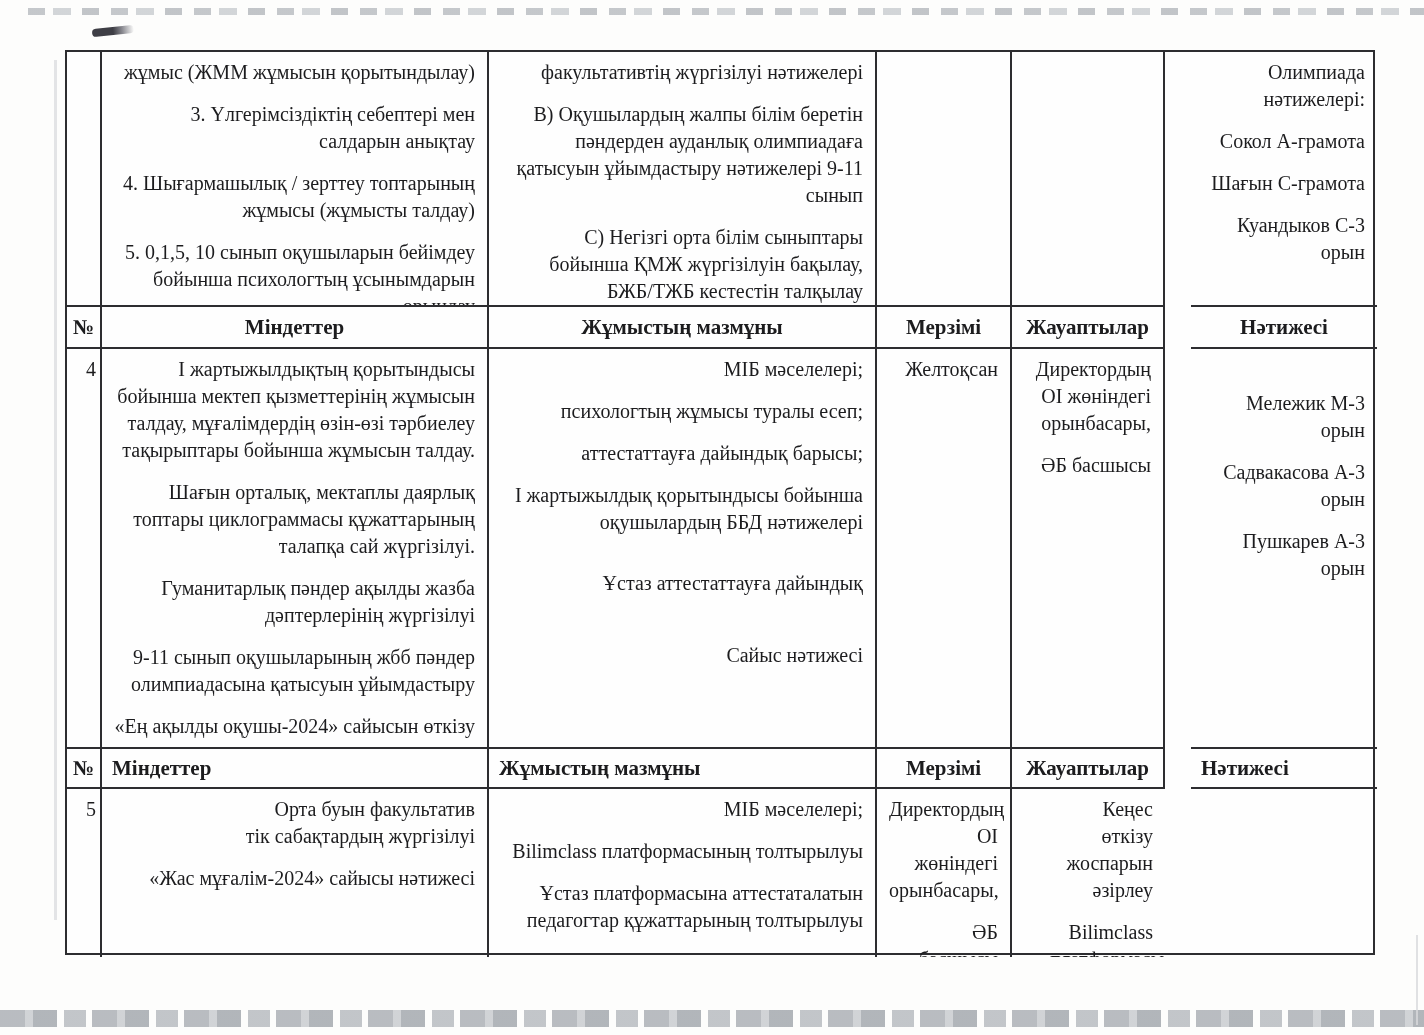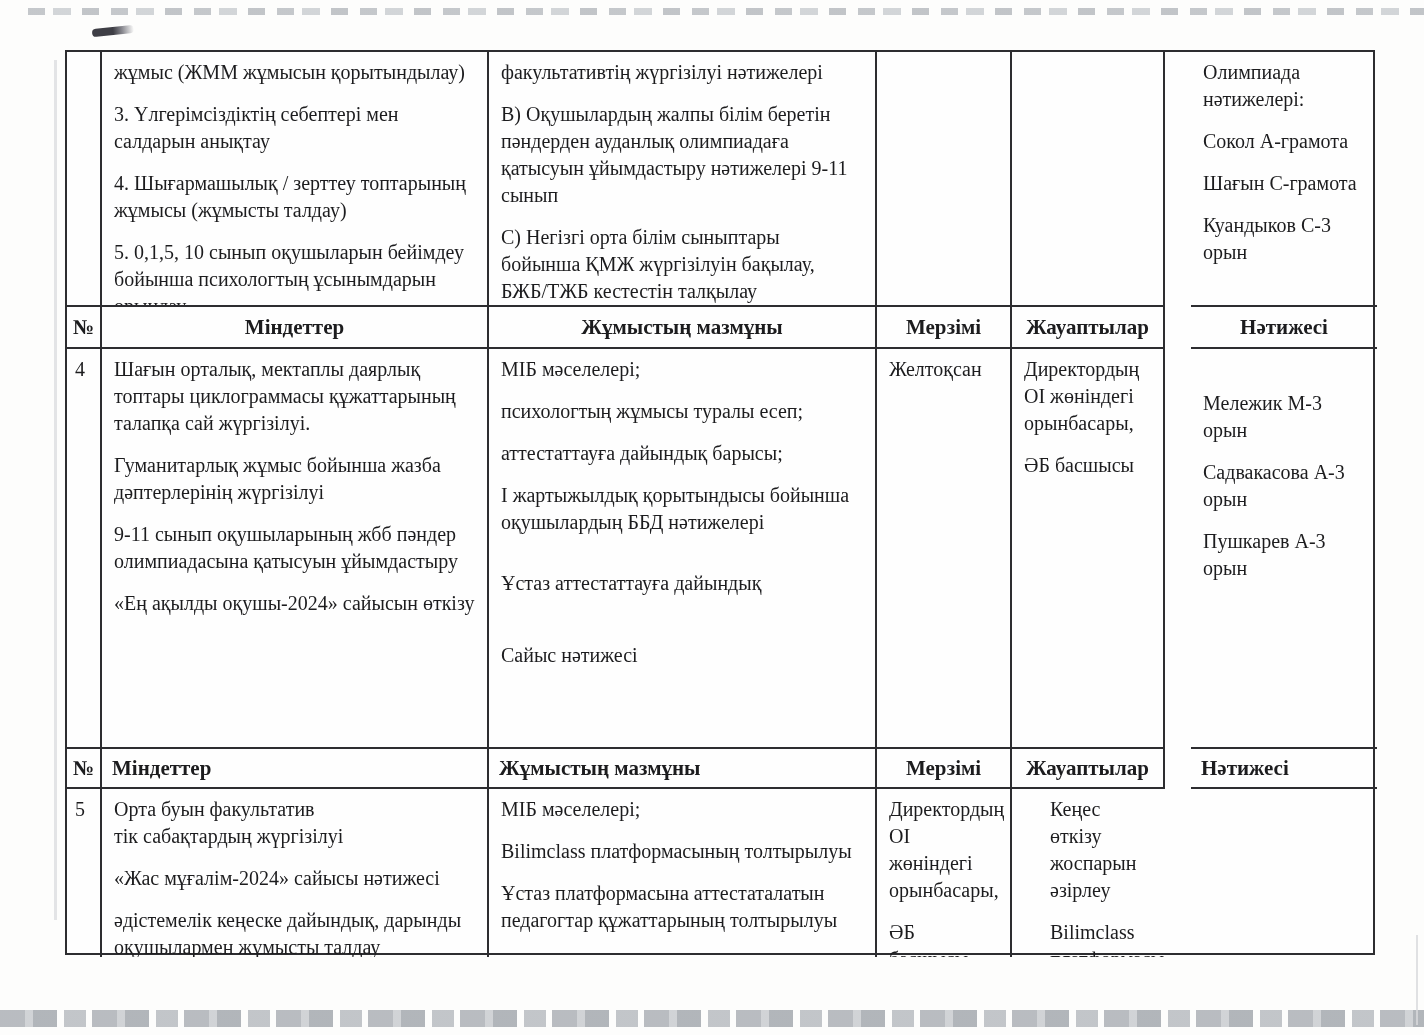--- a/index.html
+++ b/index.html
@@ -37,20 +37,21 @@
     background:#fefefe;
     box-sizing:border-box;
   }
   .cell{
     border-right:2px solid #2d2d30;
     border-bottom:2px solid #2d2d30;
     box-sizing:border-box;
     padding:7px 12px 6px 12px;
     font-size:20px;line-height:27px;
     overflow:hidden;
+    text-align:right;
   }
   .cell.last-col{border-right:none;margin-left:26px;}
   .cell.last-row{border-bottom:none;}
   .head{
     font-weight:bold;font-size:21px;
     display:flex;align-items:center;justify-content:center;
     padding:2px 10px;
   }
   .head.left{justify-content:flex-start;}
   .num-cell{padding-left:8px;padding-right:4px;}
@@ -95,22 +96,23 @@
 
     <div class="cell head">№</div>
     <div class="cell head">Міндеттер</div>
     <div class="cell head">Жұмыстың мазмұны</div>
     <div class="cell head">Мерзімі</div>
     <div class="cell head">Жауаптылар</div>
     <div class="cell head last-col">Нәтижесі</div>
 
     <div class="cell num-cell">4</div>
     <div class="cell">
+        <p class="para">І жартыжылдықтың қорытындысы бойынша мектеп қызметтерінің жұмысын талдау, мұғалімдердің өзін-өзі тәрбиелеу тақырыптары бойынша жұмысын талдау.</p>
         <p class="para">Шағын орталық, мектаплы даярлық топтары циклограммасы құжаттарының талапқа сай жүргізілуі.</p>
-        <p class="para">Гуманитарлық жұмыс  бойынша жазба дәптерлерінің жүргізілуі</p>
+        <p class="para">Гуманитарлық пәндер  ақылды жазба дәптерлерінің жүргізілуі</p>
         <p class="para">9-11 сынып оқушыларының жбб пәндер олимпиадасына қатысуын ұйымдастыру</p>
         <p class="para">«Ең ақылды оқушы-2024» сайысын өткізу</p>
       </div>
     <div class="cell">
       <div>
           <p class="para">МІБ мәселелері;</p>
           <p class="para">психологтың жұмысы туралы есеп;</p>
           <p class="para">аттестаттауға дайындық барысы;</p>
           <p class="para">І жартыжылдық қорытындысы бойынша оқушылардың ББД нәтижелері</p>
         </div>
@@ -142,21 +144,20 @@
     <div class="cell head left">Жұмыстың мазмұны</div>
     <div class="cell head">Мерзімі</div>
     <div class="cell head">Жауаптылар</div>
     <div class="cell head left last-col">Нәтижесі</div>
 
     <div class="cell num-cell last-row">5</div>
     <div class="cell last-row">
         <p class="para">Орта буын факультатив
 тік сабақтардың жүргізілуі</p>
         <p class="para">«Жас мұғалім-2024» сайысы нәтижесі</p>
-        <p class="para">әдістемелік кеңеске дайындық, дарынды оқушылармен жұмысты талдау</p>
       </div>
     <div class="cell last-row">
         <p class="para">МІБ мәселелері;</p>
         <p class="para">Bilimclass платформасының толтырылуы</p>
         <p class="para">Ұстаз платформасына аттестаталатын педагогтар құжаттарының толтырылуы</p>
       </div>
     <div class="cell last-row">
         <p class="para">Директордың ОІ жөніндегі орынбасары,</p>
         <p class="para">ӘБ басшысы</p>
       </div>

